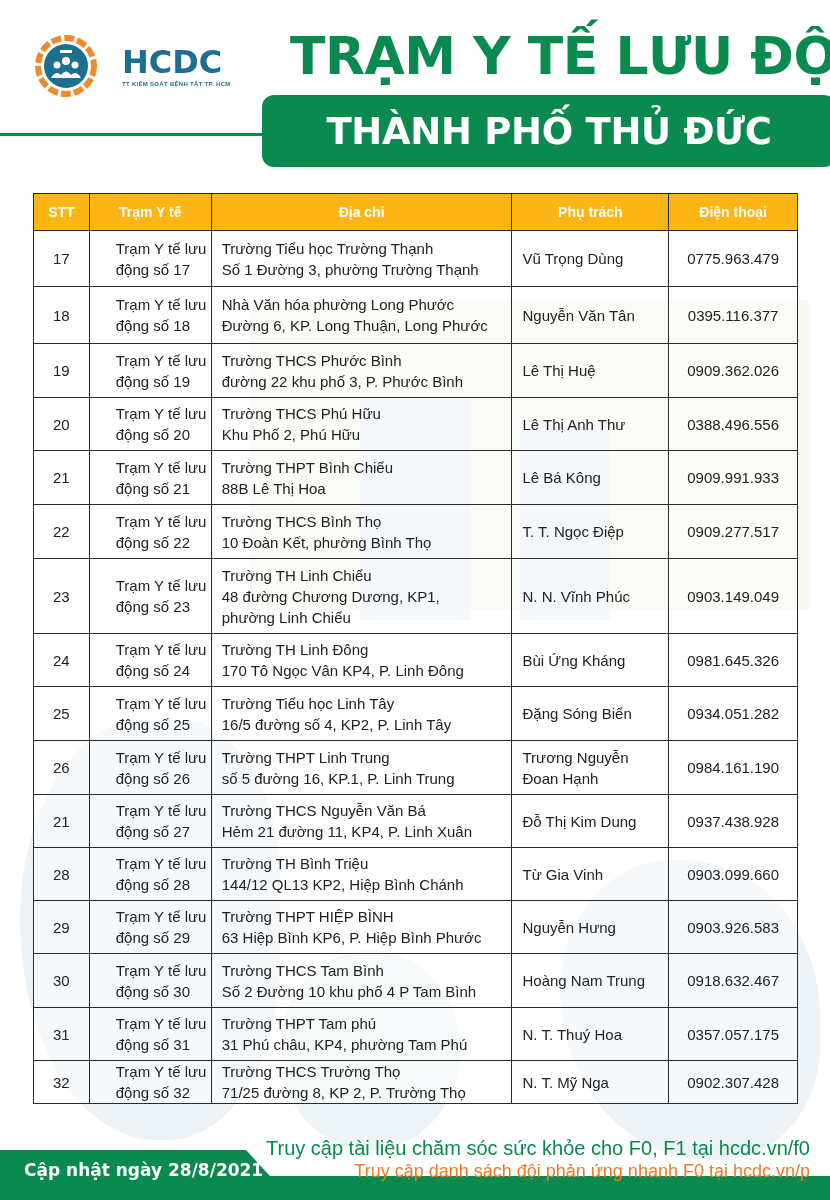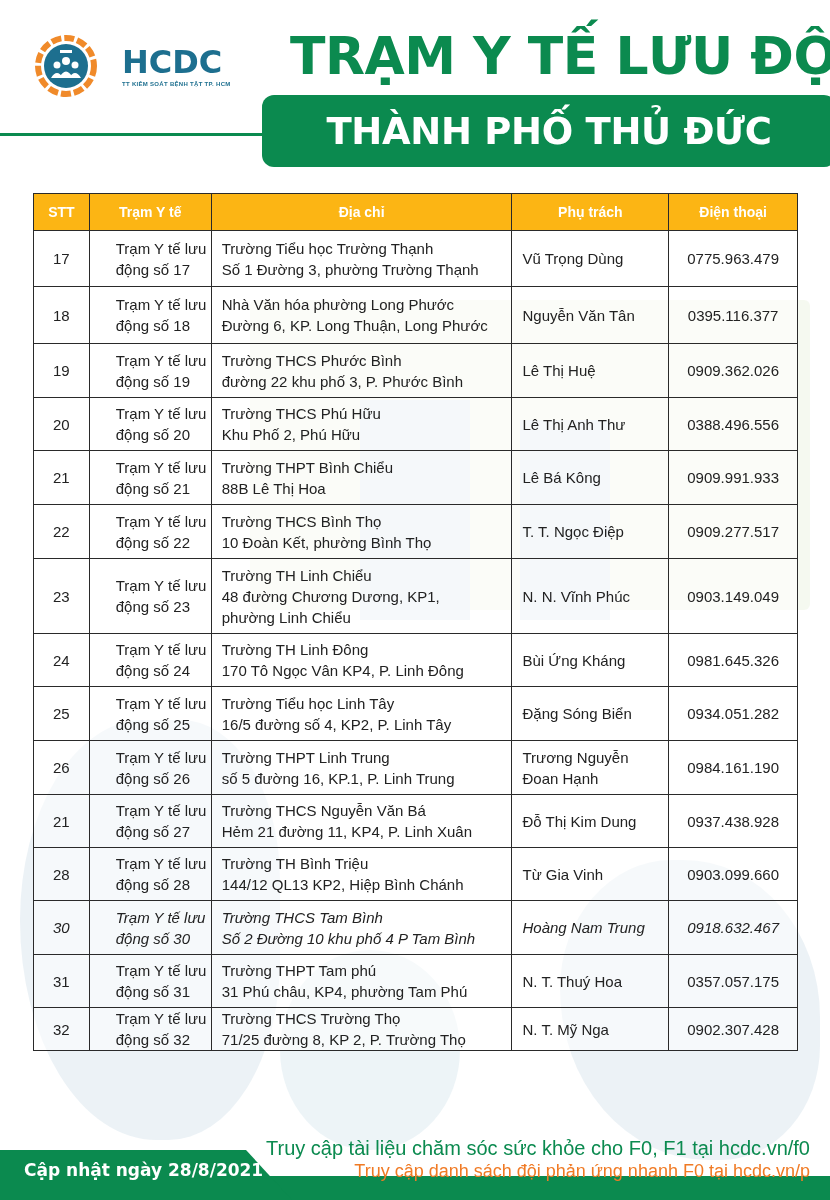--- a/index.html
+++ b/index.html
@@ -267,21 +267,36 @@
         </td>
         <td class="c-dc">
           <span class="line">Trường TH Bình Triệu</span>
           <span class="line">144/12 QL13 KP2, Hiệp Bình Chánh</span>
         </td>
         <td class="c-pt">
           <span class="line">Từ Gia Vinh</span>
         </td>
         <td class="c-dt">0903.099.660</td>
       </tr>
-      <tr style="height: 54px; font-style: italic;">
+      <tr style="height: 53px;">
+        <td class="c-stt">29</td>
+        <td class="c-tram">
+          <span class="line">Trạm Y tế lưu</span>
+          <span class="line">động số 29</span>
+        </td>
+        <td class="c-dc">
+          <span class="line">Trường THPT HIỆP BÌNH</span>
+          <span class="line">63 Hiệp Bình KP6, P. Hiệp Bình Phước</span>
+        </td>
+        <td class="c-pt">
+          <span class="line">Nguyễn Hưng</span>
+        </td>
+        <td class="c-dt">0903.926.583</td>
+      </tr>
+      <tr style="height: 54px;">
         <td class="c-stt">30</td>
         <td class="c-tram">
           <span class="line">Trạm Y tế lưu</span>
           <span class="line">động số 30</span>
         </td>
         <td class="c-dc">
           <span class="line">Trường THCS Tam Bình</span>
           <span class="line">Số 2 Đường 10 khu phố 4 P Tam Bình</span>
         </td>
         <td class="c-pt">

